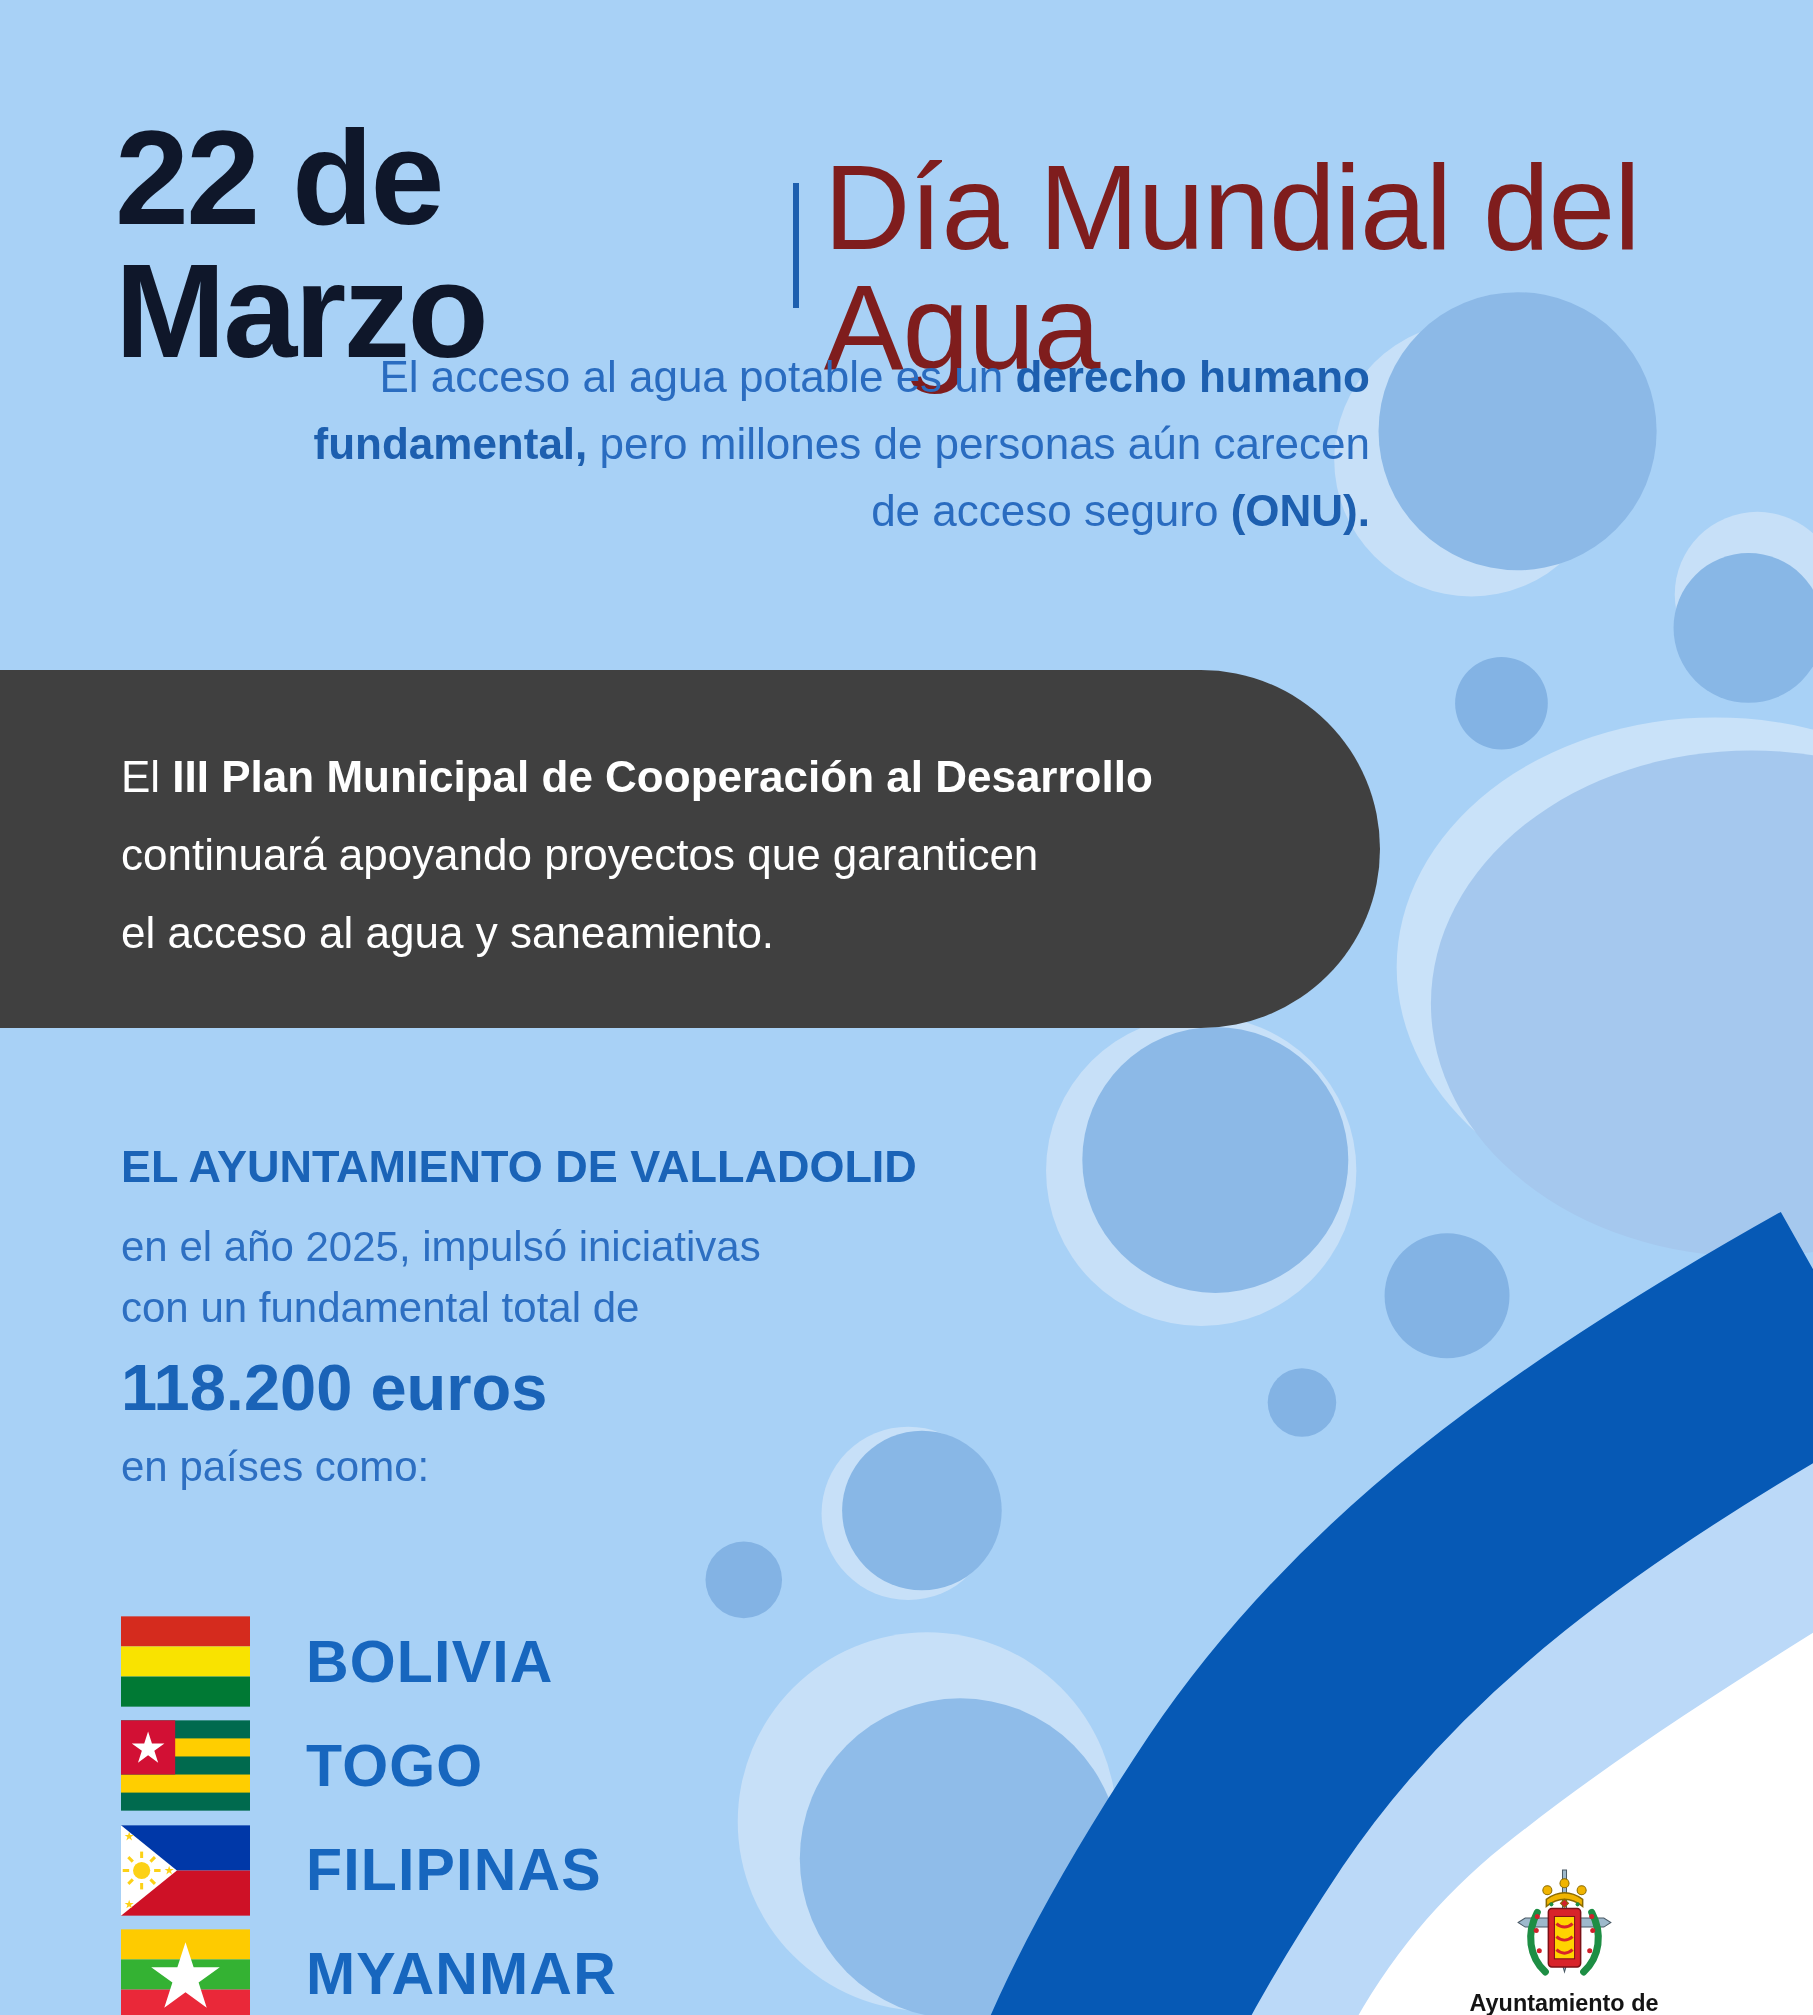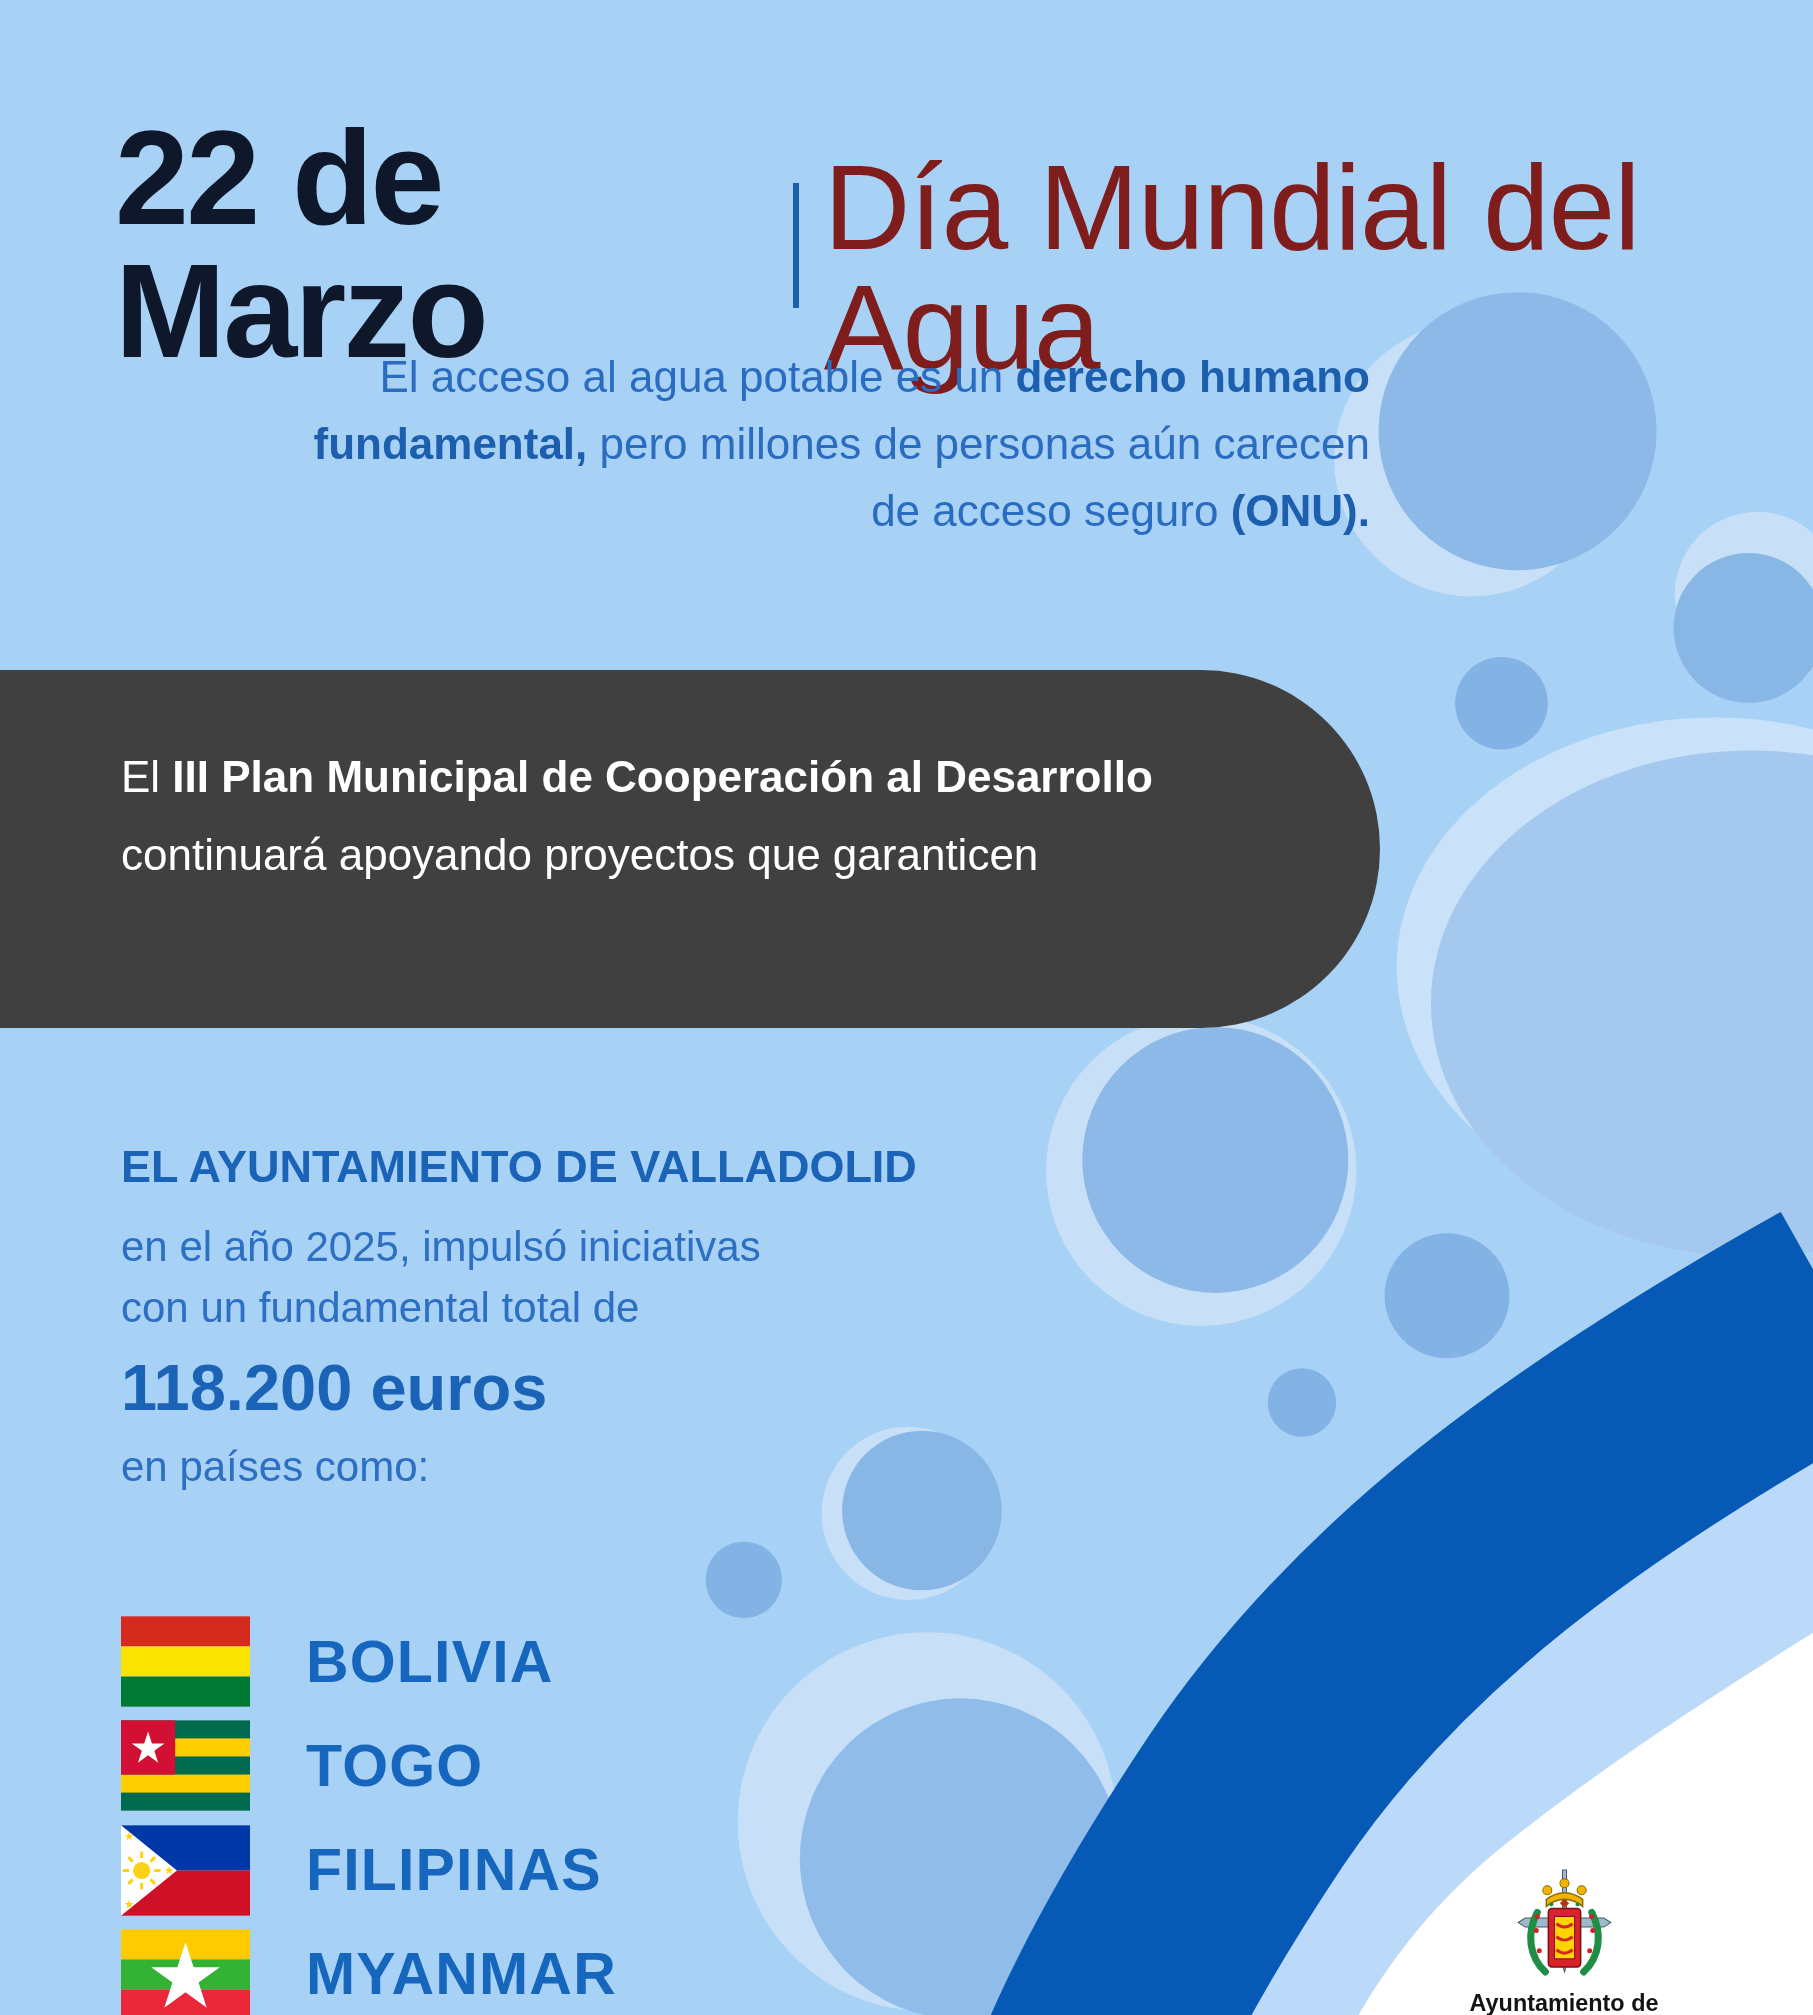--- a/index.html
+++ b/index.html
@@ -82,20 +82,21 @@
 
   <div class="intro">
       <div class="ln"><span>El acceso al agua potable es un </span><span class="b">derecho humano</span></div>
       <div class="ln"><span class="b">fundamental,</span><span> pero millones de personas aún carecen</span></div>
       <div class="ln"><span>de acceso seguro </span><span class="b">(ONU).</span></div>
     </div>
 
   <div class="banner">
       <div class="ln"><span>El </span><span class="b">III Plan Municipal de Cooperación al Desarrollo</span></div>
       <div class="ln"><span>continuará apoyando proyectos que garanticen</span></div>
+      <div class="ln"><span>el acceso al agua y saneamiento.</span></div>
     </div>
 
   <div class="stats">
     <div class="stats-head">EL AYUNTAMIENTO DE VALLADOLID</div>
     <div class="stats-line">en el año 2025, impulsó iniciativas</div>
     <div class="stats-line">con un fundamental total de</div>
     <div class="stats-amount">118.200 euros</div>
     <div class="stats-line">en países como:</div>
   </div>
 

